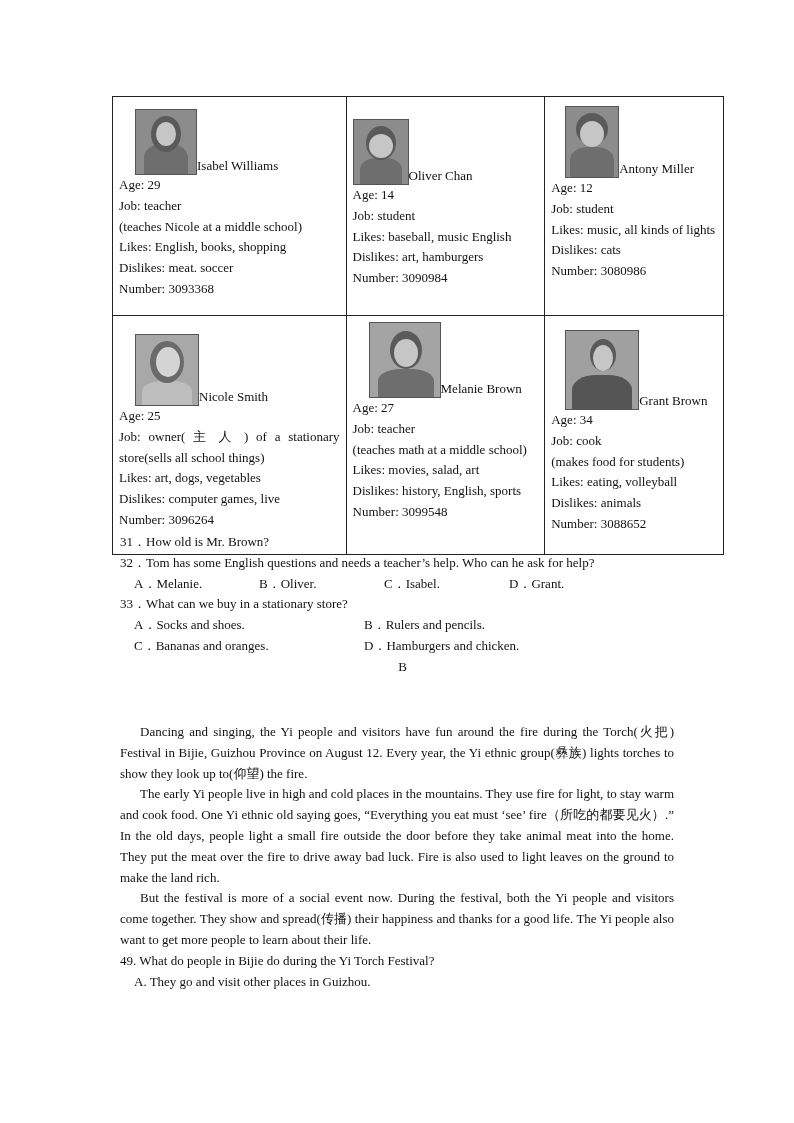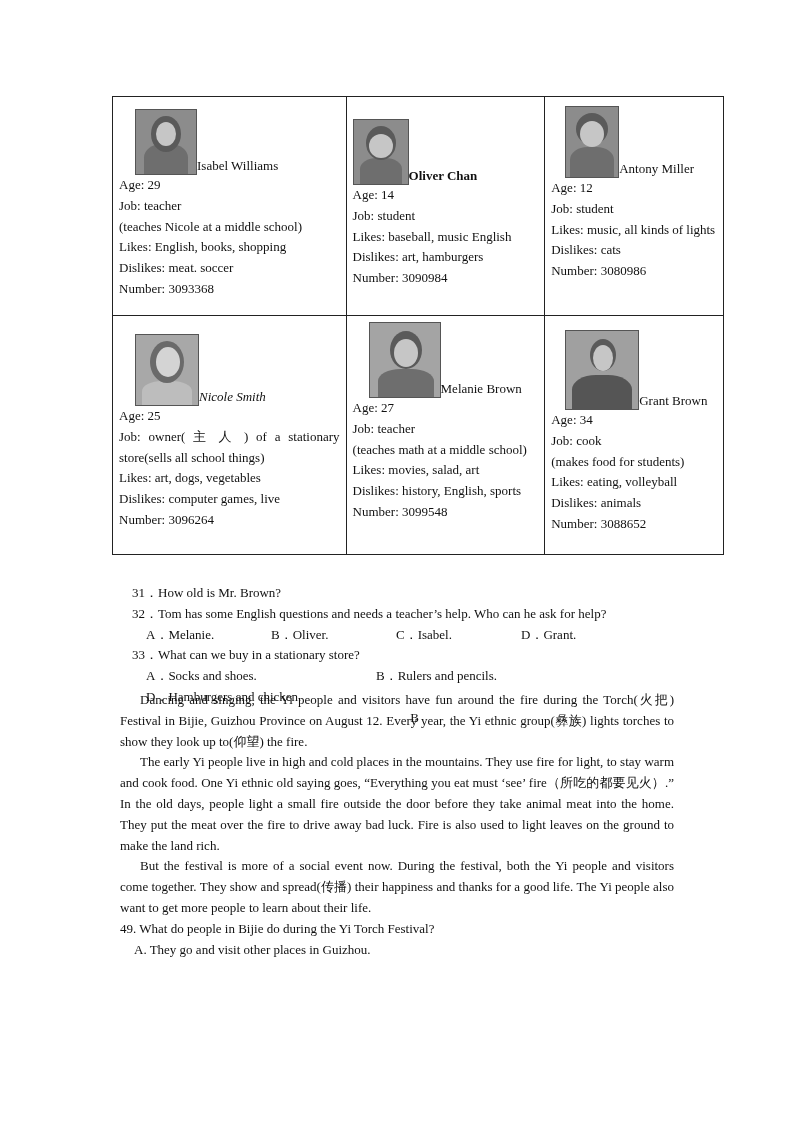--- a/index.html
+++ b/index.html
@@ -41,21 +41,21 @@
         </span><span class="name">Isabel Williams</span>
       </div>
       <span class="line">Age:  29</span>
       <span class="line">Job: teacher</span>
       <span class="line">(teaches Nicole  at a middle  school)</span>
       <span class="line">Likes: English,  books, shopping</span>
       <span class="line">Dislikes:  meat. soccer</span>
       <span class="line">Number: 3093368</span>
     </td>
     <td class="c2">
-      <div class="photo-line" style="margin-top:22px;font-weight:bold;">
+      <div class="photo-line" style="margin-top:22px;">
         <span class="photo" style="width:54px;height:64px;">
           <span class="body" style="left:6px;top:38px;width:42px;height:28px;"></span>
           <span class="head" style="left:12px;top:6px;width:30px;height:34px;"></span>
           <span class="face" style="left:15px;top:14px;width:24px;height:24px;"></span>
         </span><span class="name">Oliver  Chan</span>
       </div>
       <span class="line">Age:  14</span>
       <span class="line">Job: student</span>
       <span class="line">Likes: baseball,  music English</span>
       <span class="line">Dislikes:  art, hamburgers</span>
@@ -71,21 +71,21 @@
       </div>
       <span class="line">Age:  12</span>
       <span class="line">Job: student</span>
       <span class="line just">Likes:  music,  all  kinds  of lights</span>
       <span class="line">Dislikes:  cats</span>
       <span class="line">Number: 3080986</span>
     </td>
   </tr>
   <tr class="r2">
     <td class="c1">
-      <div class="photo-line" style="padding-left:16px; margin-top:18px;font-style:italic;">
+      <div class="photo-line" style="padding-left:16px; margin-top:18px;">
         <span class="photo" style="width:62px;height:70px;background:#a8a8a8;">
           <span class="body" style="left:6px;top:46px;width:50px;height:26px;background:#bdbdbd;"></span>
           <span class="head" style="left:14px;top:6px;width:34px;height:42px;background:#6a6a6a;"></span>
           <span class="face" style="left:20px;top:12px;width:24px;height:30px;background:#d4d4d4;"></span>
         </span><span class="name">Nicole Smith</span>
       </div>
       <span class="line">Age:  25</span>
       <span class="line just">Job:  owner( 主 人 )  of  a  stationary store(sells all  school things)</span>
       <span class="line">Likes: art, dogs, vegetables</span>
       <span class="line">Dislikes:  computer games, live</span>
@@ -118,39 +118,40 @@
       <span class="line">Job: cook</span>
       <span class="line">(makes food for students)</span>
       <span class="line">Likes:  eating, volleyball</span>
       <span class="line">Dislikes:  animals</span>
       <span class="line">Number: 3088652</span>
     </td>
   </tr>
 </tbody>
   </table>
 
-<div class="qs" style="top:583px;margin-left:12px;">
+<div class="qs" style="top:532px;">
   <span class="q">31．How old is Mr. Brown?</span>
   <span class="q">32．Tom has some English  questions and needs a teacher’s help.  Who can he ask for help?</span>
   <div class="opts">
     <span style="width:125px">A．Melanie.</span>
     <span style="width:125px">B．Oliver.</span>
     <span style="width:125px">C．Isabel.</span>
     <span>D．Grant.</span>
   </div>
   <span class="q">33．What can we buy in a stationary store?</span>
   <div class="opts">
     <span style="width:230px">A．Socks and shoes.</span>
     <span>B．Rulers and pencils.</span>
   </div>
   <div class="opts">
+    <span style="width:230px">C．Bananas and oranges.</span>
     <span>D．Hamburgers and chicken.</span>
   </div>
   <div class="center" style="padding-left:5px;">B</div>
 </div>
 
-<div class="qs" style="top:690px; width:554px;">
+<div class="qs" style="top:722px; width:554px;">
   <div class="para">Dancing and singing, the Yi people and visitors have fun around the fire during the Torch(火把) Festival in Bijie, Guizhou Province on August 12. Every year, the Yi ethnic group(彝族) lights torches to show they look up to(仰望) the fire.</div>
   <div class="para">The early Yi people live in high and cold places in the mountains. They use fire for light, to stay warm and cook food. One Yi ethnic old saying goes, “Everything you eat must ‘see’ fire（所吃的都要见火）.” In the old days, people light a small fire outside the door before they take animal meat into the home. They put the meat over the fire to drive away bad luck. Fire is also used to light leaves on the ground to make the land rich.</div>
   <div class="para">But the festival is more of a social event now. During the festival, both the Yi people and visitors come together. They show and spread(传播) their happiness and thanks for a good life. The Yi people also want to get more people to learn about their life.</div>
   <span class="q">49. What do people in Bijie do during the Yi Torch Festival?</span>
   <span class="q" style="padding-left:14px;">A. They go and visit other places in Guizhou.</span>
 </div>
 
 </body></html>

